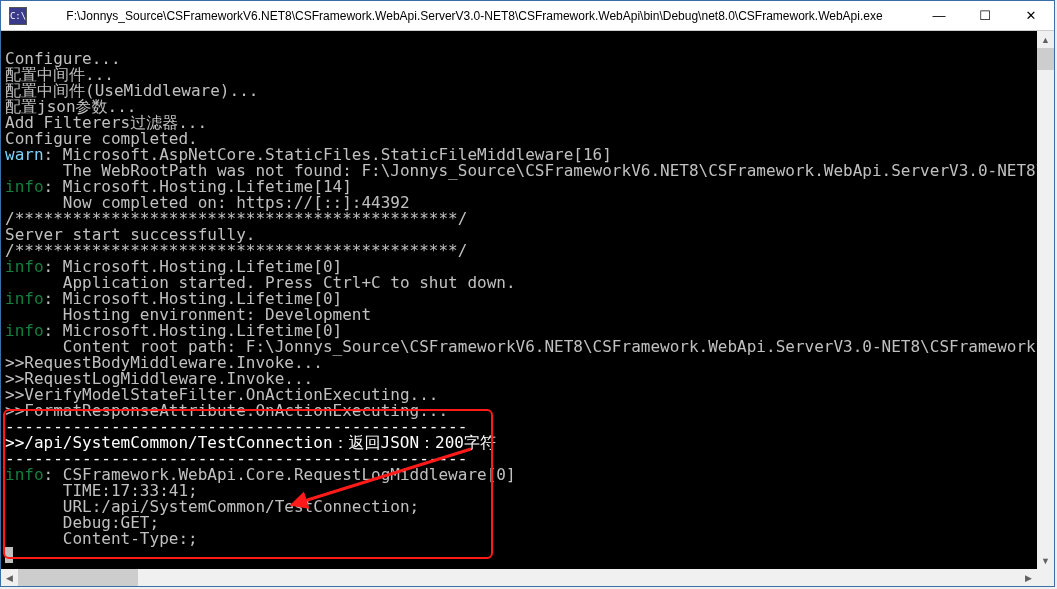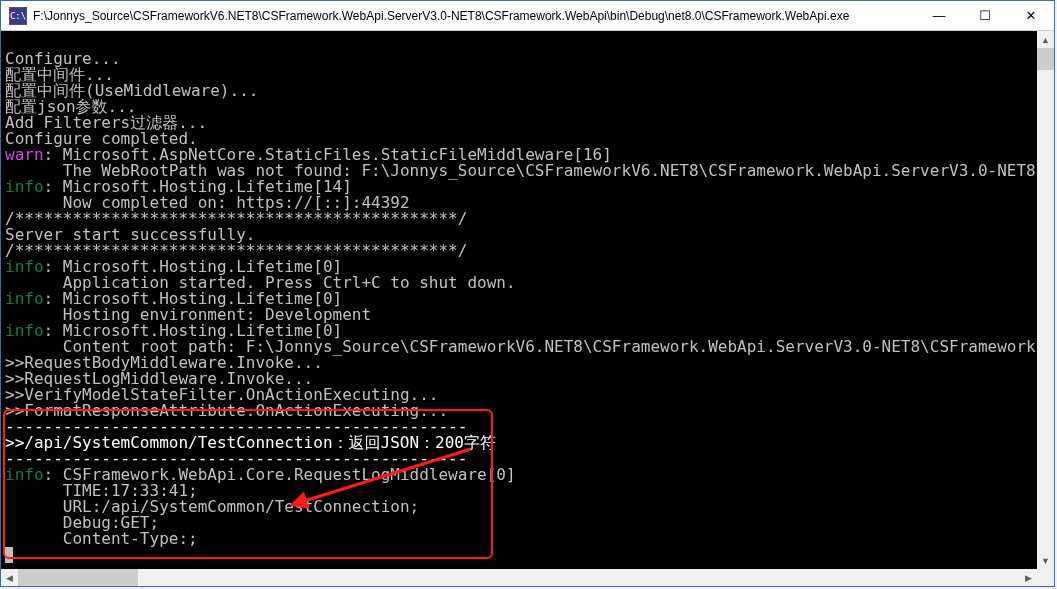--- a/index.html
+++ b/index.html
@@ -38,20 +38,21 @@
     font-size: 9px;
     color: #fff;
     font-family: Consolas, monospace;
   }
   .titlebar .title {
     flex: 1;
     font-size: 12px;
     color: #000;
     white-space: nowrap;
     overflow: hidden;
+    text-align: center;
   }
   .winbtns {
     display: flex;
     height: 100%;
   }
   .winbtn {
     width: 46px;
     height: 100%;
     display: flex;
     align-items: center;
@@ -71,21 +72,21 @@
     font-size: 16px;
     line-height: 16px;
     padding: 4px 0 0 4px;
     box-sizing: border-box;
     white-space: pre;
     overflow: hidden;
   }
   .console .line {
     white-space: pre;
   }
-  .lvl-warn { color: #d946ef; text-align: right; }
+  .lvl-warn { color: #7dd3fc; text-align: right; }
   .lvl-info { color: #15803d; }
   .lvl-test { color: #ffffff; }
   .highlight-box {
     position: absolute;
     border: 2px solid #ff1a1a;
     border-radius: 6px;
     pointer-events: none;
     box-sizing: border-box;
   }
   .arrow {

